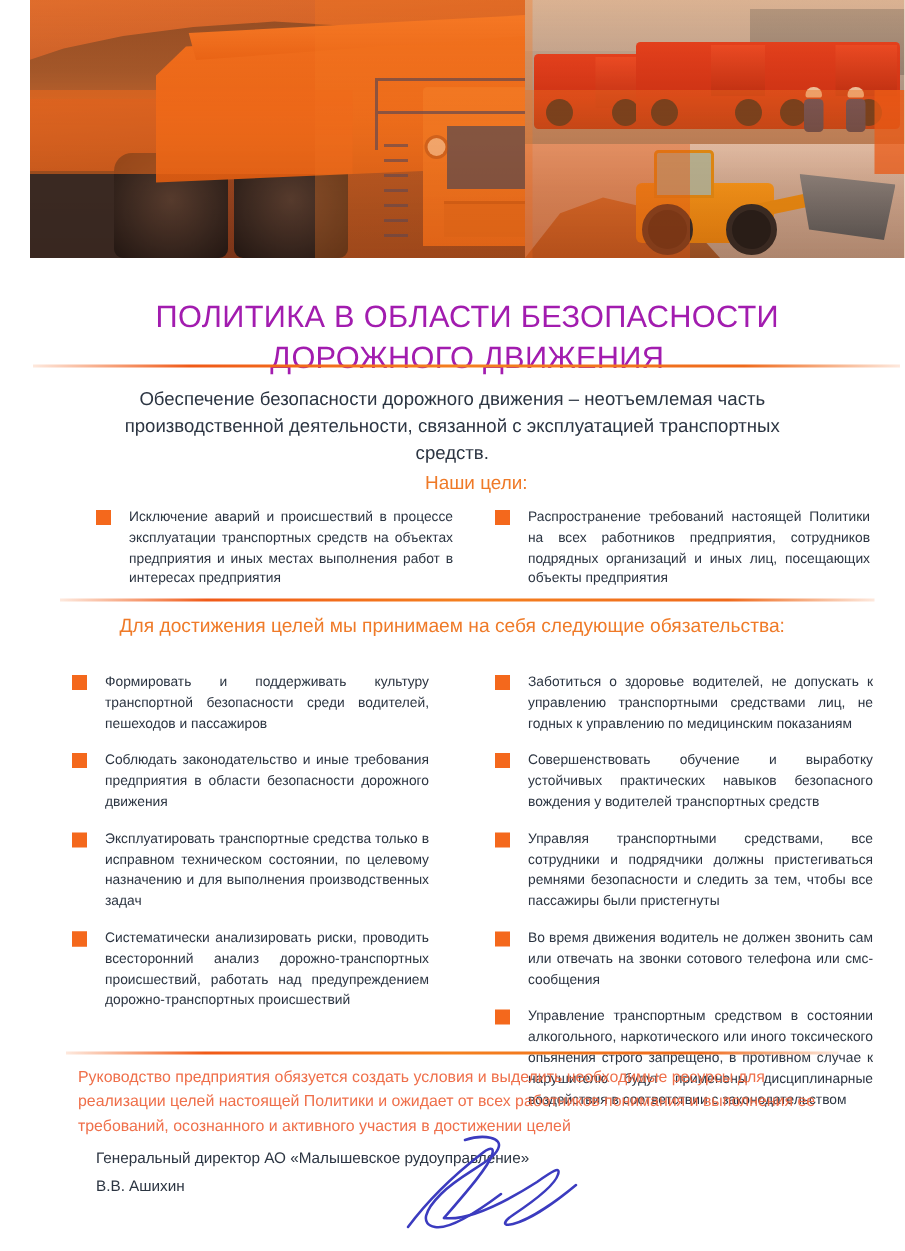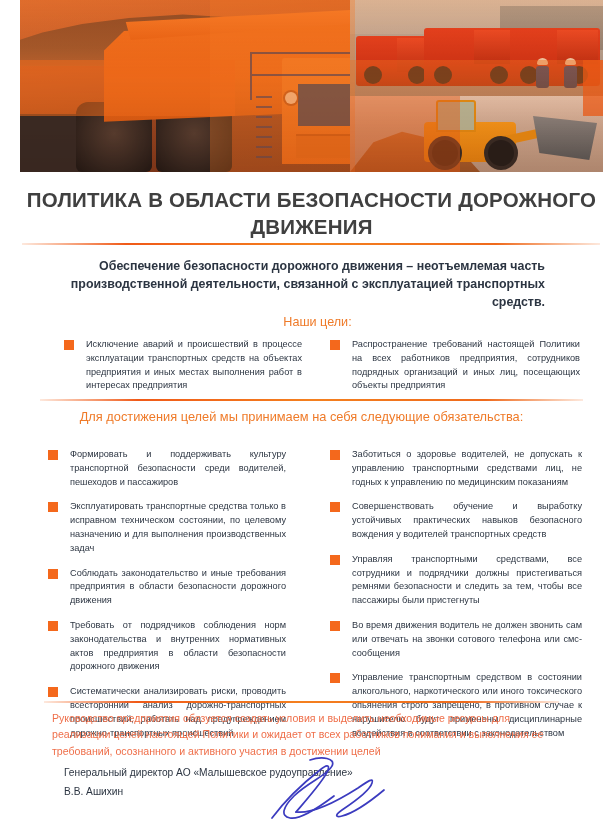--- a/index.html
+++ b/index.html
@@ -200,42 +200,42 @@
   .bk-4 { left: 563px; top: 60px; width: 20px; height: 56px; background: rgba(240,110,30,.75); }
   .bk-5 { left: 330px; top: 60px; width: 253px; height: 36px; background: rgba(246,140,44,.40); }
 
   
   .title-wrap {
     position: absolute; left: 20px; top: 182px; width: 583px;
     text-align: center;
   }
   .doc-title {
     font-size: 20.5px;
-    font-weight: bold;
+    font-weight: normal;
     line-height: 1.32;
     letter-spacing: .2px;
-    color: #404040;
-    margin: 4px;
+    color: #a21caf;
+    margin: 16px;
   }
 
   .divider {
     position: absolute;
     height: 2px;
     background: linear-gradient(90deg, rgba(244,104,28,.15) 0%, #f05a18 18%, #f4801f 50%, #ef6a1c 82%, rgba(244,104,28,.15) 100%);
   }
   .div-1 { left: 22px; top: 243px; width: 578px; }
   .div-2 { left: 40px; top: 399px; width: 543px; }
   .div-3 { left: 44px; top: 701px; width: 515px; }
 
   
   .intro {
     position: absolute; left: 58px; top: 258px; width: 487px;
-    text-align: right;
+    text-align: center;
     font-size: 12.4px;
-    font-weight: bold;
+    font-weight: normal;
     line-height: 1.45;
     color: #2c3542;
   }
   .subhead {
     position: absolute;
     width: 100%;
     text-align: center;
     color: #ef7a28;
     font-size: 12.6px;
     line-height: 1.32;
@@ -384,29 +384,28 @@
 
 <div class="subhead sub-commit">Для достижения целей мы принимаем на себя следующие обязательства:</div>
 
 <div class="col commit-left">
   <div class="bullet">
     <span class="sq"></span>
     <span>Формировать и поддерживать культуру транспортной безопасности среди водителей, пешеходов и пассажиров</span>
   </div>
   <div class="bullet">
     <span class="sq"></span>
+    <span>Соблюдать законодательство и иные требования предприятия в области безопасности дорожного движения</span>
+  </div>
+  <div class="bullet">
+    <span class="sq"></span>
     <span>Эксплуатировать транспортные средства только в исправном техническом состоянии, по целевому назначению и для выполнения производственных задач</span>
   </div>
   <div class="bullet">
     <span class="sq"></span>
-    <span>Соблюдать законодательство и иные требования предприятия в области безопасности дорожного движения</span>
-  </div>
-  <div class="bullet">
-    <span class="sq"></span>
-    <span>Требовать от подрядчиков соблюдения норм законодательства и внутренних нормативных актов предприятия в области безопасности дорожного движения</span>
   </div>
   <div class="bullet">
     <span class="sq"></span>
     <span>Систематически анализировать риски, проводить всесторонний анализ дорожно-транспортных происшествий, работать над предупреждением дорожно-транспортных происшествий</span>
   </div>
 </div>
 
 <div class="col commit-right">
   <div class="bullet">
     <span class="sq"></span>

